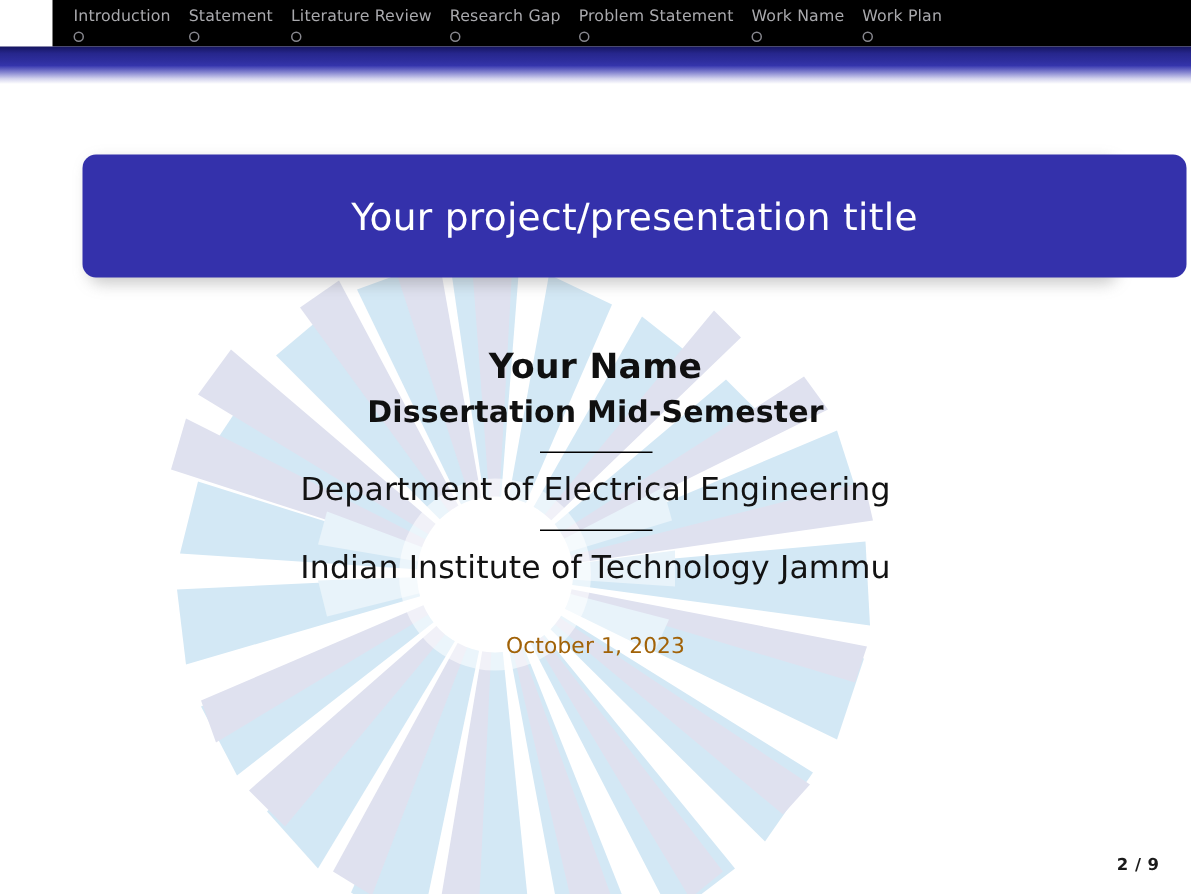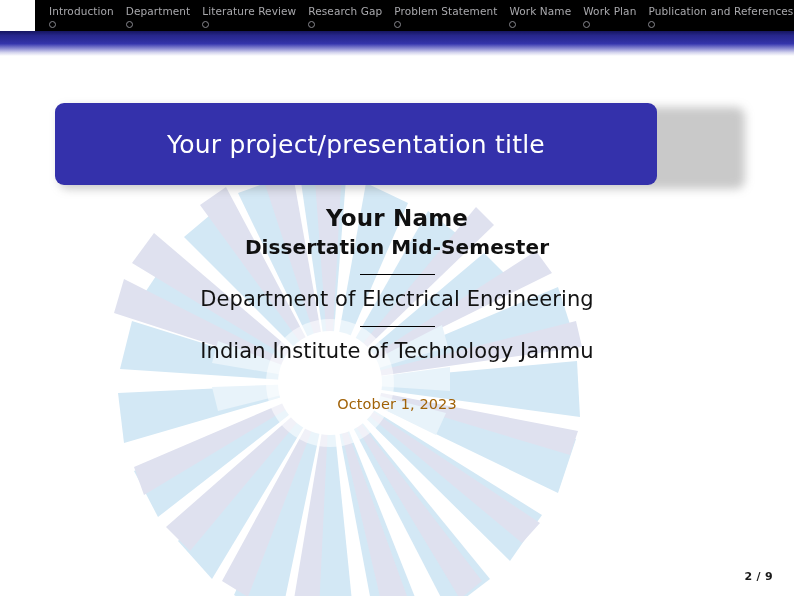--- a/index.html
+++ b/index.html
@@ -105,21 +105,21 @@
     height: 82px;
     border-radius: 9px;
     background: rgba(90,90,90,0.33);
     filter: blur(5px);
     z-index: 1;
   }
   #titlebox {
     position: absolute;
     left: 55px;
     top: 103px;
-    width: 602px;
+    width: 736px;
     height: 82px;
     border-radius: 9px;
     background: #3431ab;
     z-index: 2;
     display: flex;
     align-items: center;
     justify-content: center;
   }
   #titletext {
     color: #ffffff;
@@ -127,21 +127,21 @@
     font-size: 25px;
     font-weight: 400;
     letter-spacing: 0.2px;
     text-align: center;
   }
 
   
   #content {
     position: absolute;
     left: 0;
-    top: 203px;
+    top: 230px;
     width: 794px;
     z-index: 2;
     text-align: center;
   }
   #author {
     font-family: "DejaVu Sans", sans-serif;
     font-size: 23px;
     font-weight: bold;
     color: #101010;
     line-height: 30px;
@@ -255,21 +255,21 @@
   <div id="headmount">
     <div id="navbar">
       <div id="navitems">
 
         <div class="navitem">
           <span class="navlabel">Introduction</span>
           <span class="navdot"></span>
         </div>
 
         <div class="navitem">
-          <span class="navlabel">Department</span>
+          <span class="navlabel">Statement</span>
           <span class="navdot"></span>
         </div>
 
         <div class="navitem">
           <span class="navlabel">Literature Review</span>
           <span class="navdot"></span>
         </div>
 
         <div class="navitem">
           <span class="navlabel">Research Gap</span>
@@ -284,24 +284,20 @@
         <div class="navitem">
           <span class="navlabel">Work Name</span>
           <span class="navdot"></span>
         </div>
 
         <div class="navitem">
           <span class="navlabel">Work Plan</span>
           <span class="navdot"></span>
         </div>
 
-        <div class="navitem">
-          <span class="navlabel">Publication and References</span>
-          <span class="navdot"></span>
-        </div>
 
       </div>
     </div>
     <div id="bluebar"></div>
     <div id="bluefade"></div>
   </div>
 
   <div id="titlebox-shadow"></div>
   <div id="titlebox">
     <div id="titletext">Your project/presentation title</div>

